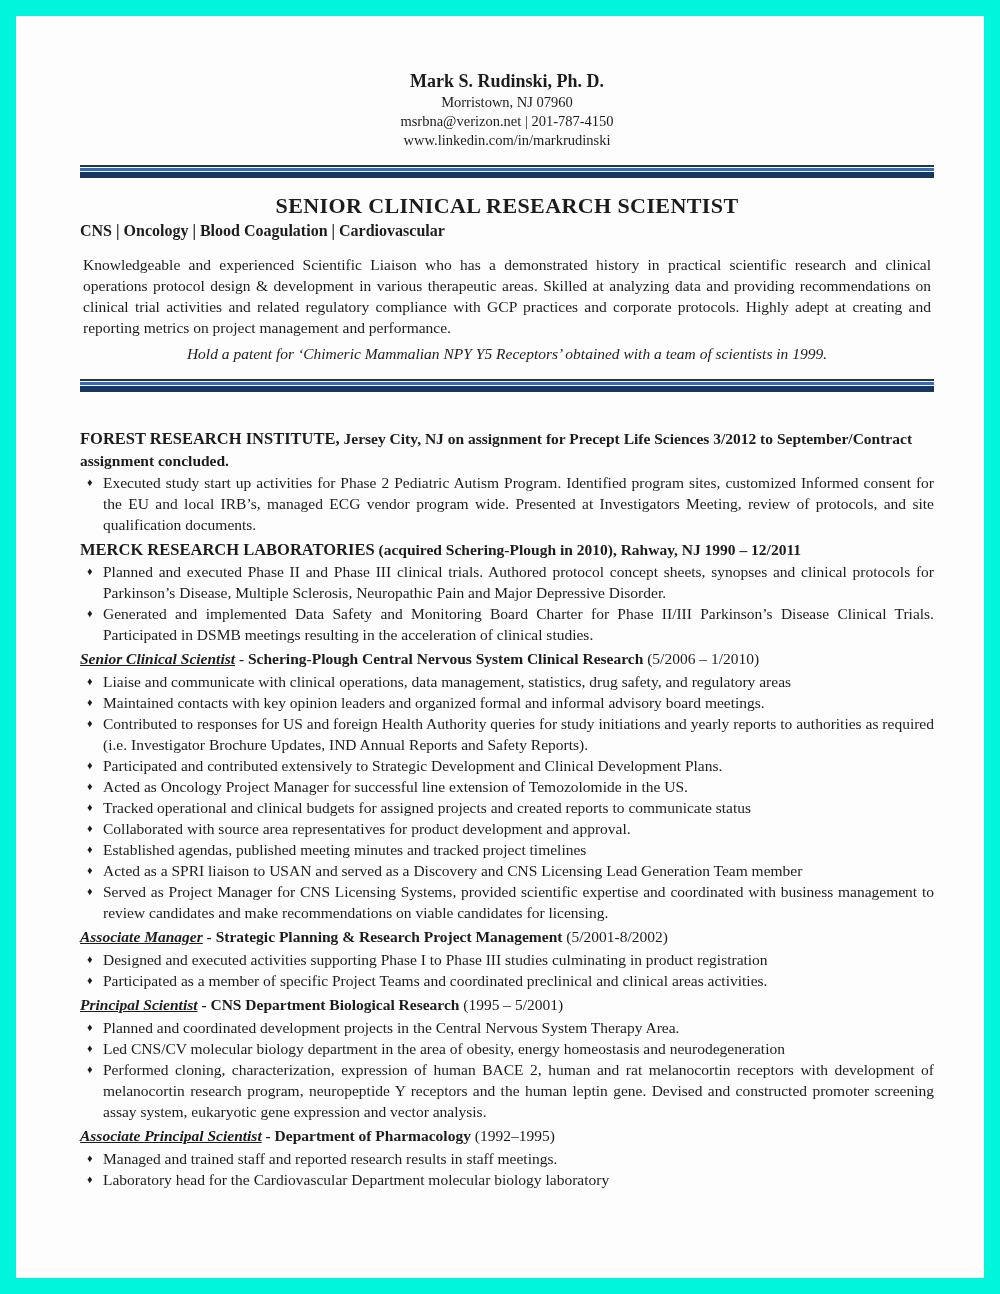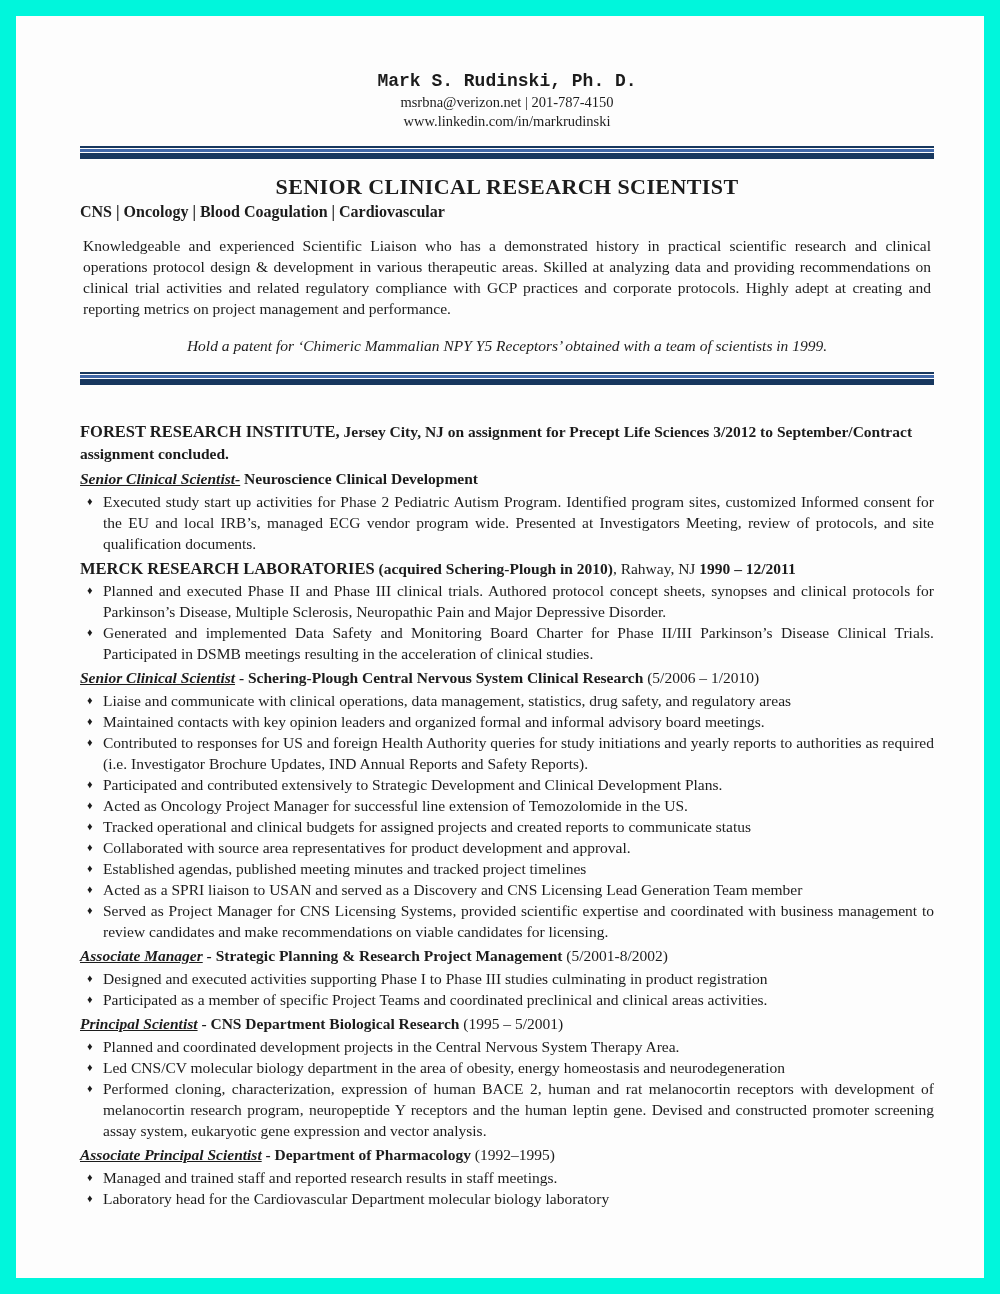--- a/index.html
+++ b/index.html
@@ -16,57 +16,58 @@
     background:var(--cyan);padding:16px;
   }
   .page{
     width:100%;height:100%;box-sizing:border-box;
     background:var(--paper);color:var(--ink);
     padding:54px 50px 20px 64px;overflow:hidden;
     font-family:"Liberation Serif","DejaVu Serif",serif;
   }
   
   .contact{ text-align:center; }
-  .contact .name{font-size:18px;font-weight:bold;line-height:22px;margin-bottom:1px;font-family:Liberation Mono, monospace;}
+  .contact .name{font-size:18px;font-weight:bold;line-height:22px;margin-bottom:1px;}
   .contact .hline{font-size:14.5px;line-height:19px;}
   
   .rule{margin-top:15px;}
   .rule .r-navy-thin{height:2px;background:var(--navy);}
   .rule .r-gap{height:1px;background:transparent;}
   .rule .r-blue{height:3px;background:var(--blue);}
   .rule .r-navy-thick{height:6px;background:var(--navy);}
   
   .title{ text-align:center;font-size:22px;font-weight:bold;letter-spacing:.4px;
     margin:15px 0 2px;line-height:26px;}
   .specialties{text-align:left;font-size:16px;font-weight:bold;margin:0 0 13px;line-height:20px;}
   .summary{font-size:15.5px;line-height:21px;text-align:justify;margin:3px;}
-  .patent{font-size:15.5px;font-style:italic;text-align:center;margin:16px;line-height:21px;}
+  .patent{font-size:15.5px;font-style:italic;text-align:center;margin:5px;line-height:21px;}
   
   .experience{margin-top:36px;}
   .company{font-size:15.5px;font-weight:bold;line-height:22px;margin:4px 0 0;}
   .co-name{font-size:16.5px;}
-  .co-loc{font-weight:normal;}
+  .co-loc{font-weight:bold;}
   .role{font-size:15.5px;line-height:22px;margin:3px 0 1px;}
   .role-title{font-weight:bold;font-style:italic;text-decoration:underline;}
   .role-dept{font-weight:bold;}
   .role-dates{font-weight:normal;}
   ul.bullets{list-style:none;margin:0;padding:0;}
   ul.bullets li{display:flex;font-size:15.5px;line-height:21px;}
   .bullet-glyph{width:23px;flex:0 0 23px;padding-left:7px;box-sizing:border-box;
     font-size:11px;line-height:21px;}
   .bullet-text{flex:1;text-align:justify;}
 </style>
 </head>
 <body>
 
 <div class="frame">
   <div class="page">
 
     <header class="contact">
       <div class="name">Mark S. Rudinski, Ph. D.</div>
+      <div class="hline">Morristown, NJ 07960</div>
       <div class="hline">msrbna@verizon.net | 201-787-4150</div>
       <div class="hline">www.linkedin.com/in/markrudinski</div>
     </header>
 
     <div class="rule">
       <div class="r-navy-thin"></div>
       <div class="r-gap"></div>
       <div class="r-blue"></div>
       <div class="r-gap"></div>
       <div class="r-navy-thick"></div>
@@ -83,21 +84,20 @@
       <div class="r-navy-thin"></div>
       <div class="r-gap"></div>
       <div class="r-blue"></div>
       <div class="r-gap"></div>
       <div class="r-navy-thick"></div>
     </div>
 
     <section class="experience">
 
       <p class="company"><span class="co-name">FOREST RESEARCH INSTITUTE,</span><span> Jersey City, NJ on assignment for Precept Life Sciences 3/2012 to September/Contract assignment concluded.</span></p>
-      <p class="role"><span class="role-title">Senior Clinical Scientist-</span><span class="role-dept"> Neuroscience Clinical Development</span></p>
       <ul class="bullets">
           <li>
             <span class="bullet-glyph">♦</span>
             <span class="bullet-text">Executed study start up activities for Phase 2 Pediatric Autism Program. Identified program sites, customized Informed consent for the EU and local IRB’s, managed ECG vendor program wide. Presented at Investigators Meeting, review of protocols, and site qualification documents.</span>
           </li>
         </ul>
 
       <p class="company"><span class="co-name">MERCK RESEARCH LABORATORIES</span><span> (acquired Schering-Plough in 2010)</span><span class="co-loc">, Rahway, NJ </span><span>1990 – 12/2011</span></p>
 
       <ul class="bullets">

